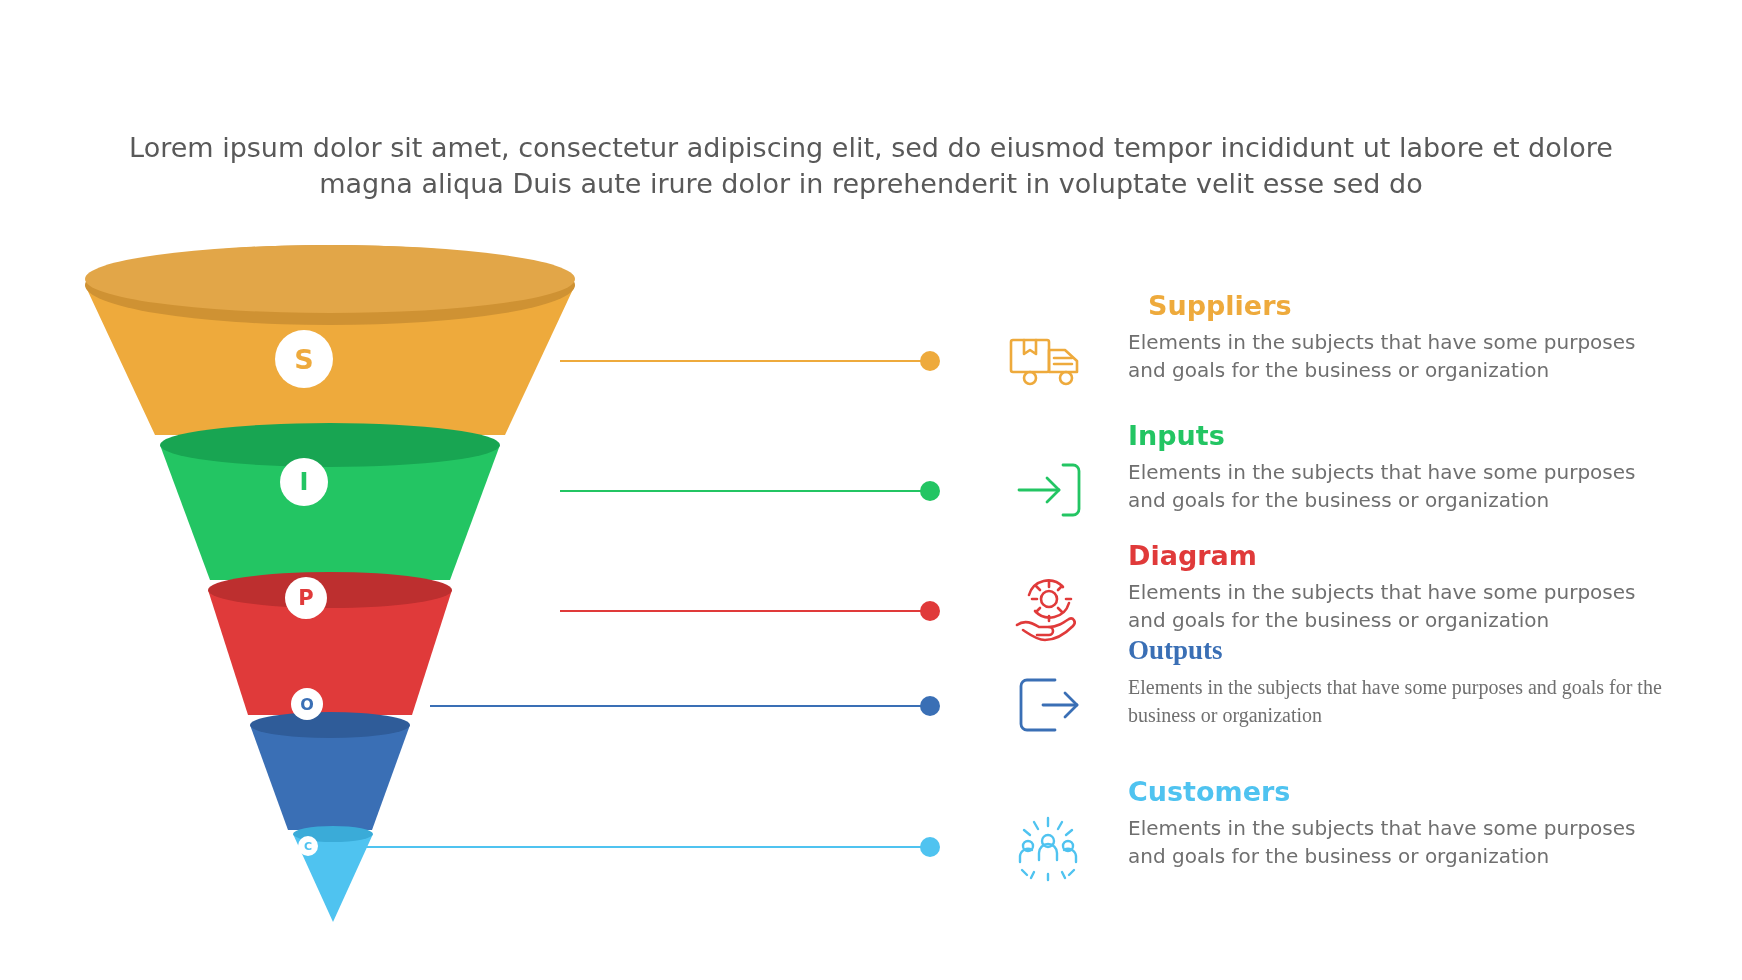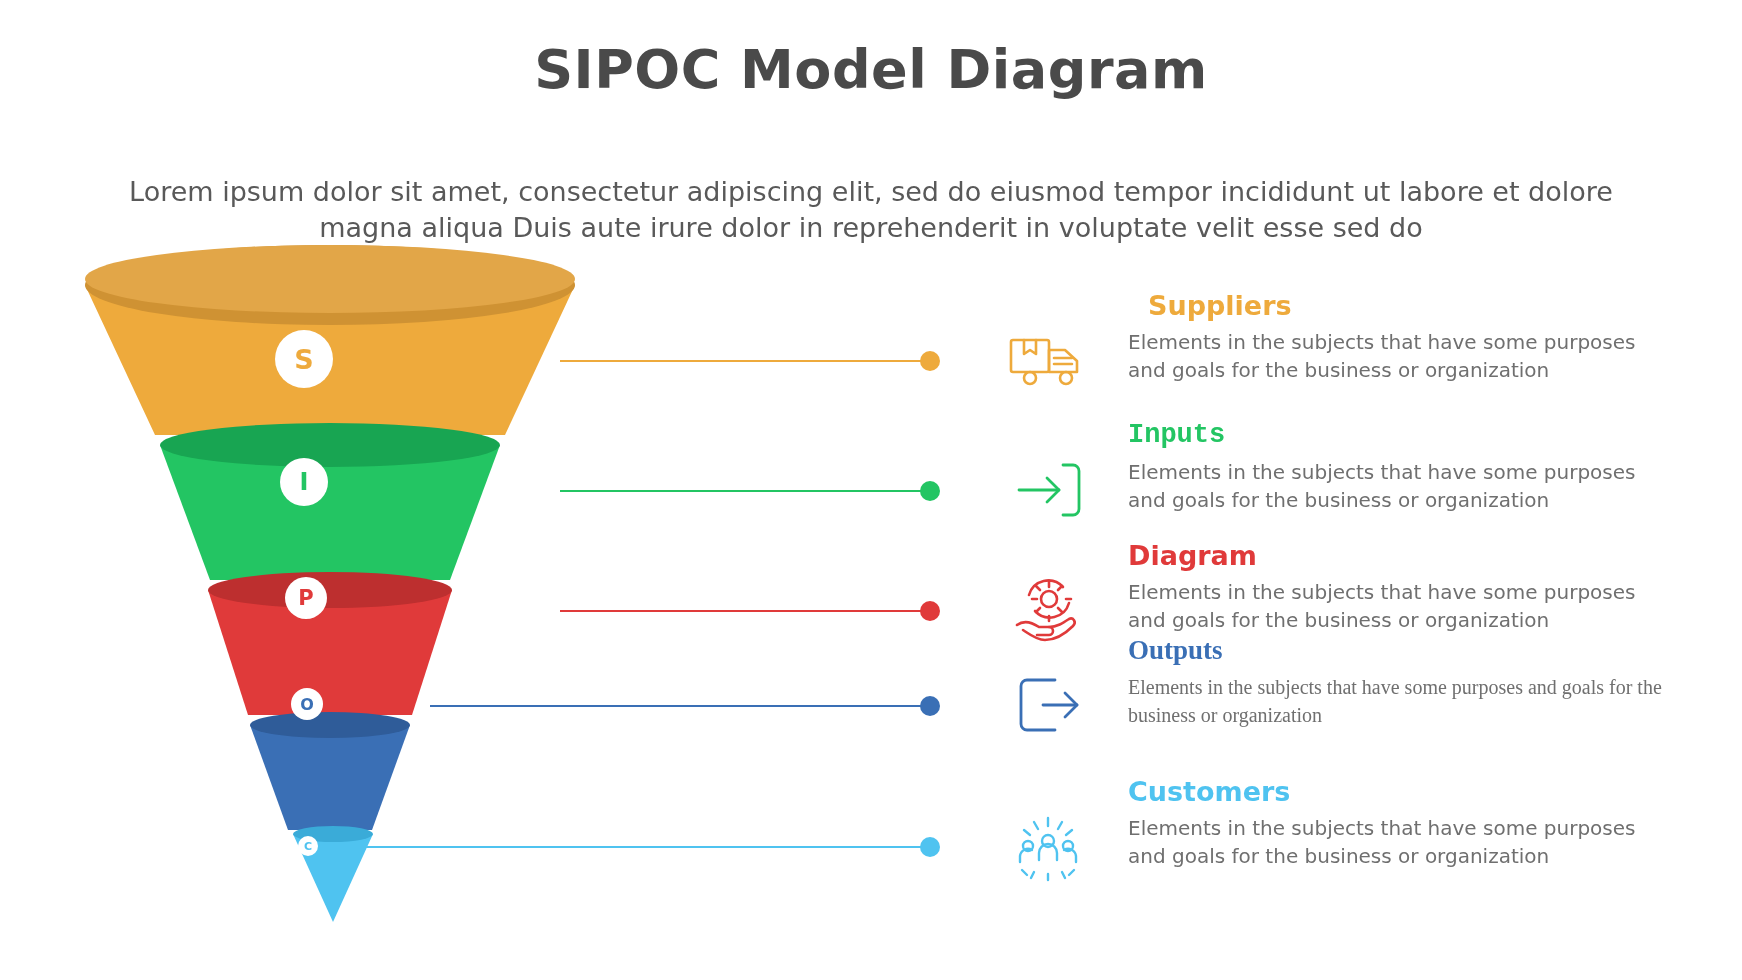--- a/index.html
+++ b/index.html
@@ -33,21 +33,20 @@
   }
   .subtitle {
     position: absolute;
     top: 130px;
     left: 80px;
     width: 1582px;
     text-align: center;
     font-size: 27px;
     line-height: 1.32;
     color: #595959;
-    margin-top: 44px;
   }
   
   .funnel {
     position: absolute;
     left: 60px;
     top: 245px;
     width: 620px;
     height: 590px;
   }
   .funnel svg {
@@ -101,21 +100,20 @@
     font-size: 20px;
     line-height: 1.42;
     color: #6f6f6f;
   }
 </style>
 </head>
 <body>
 
 <div class="page">
 
-  <div class="title">SIPOC Model Diagram</div>
   <div class="subtitle">Lorem ipsum dolor sit amet, consectetur adipiscing elit, sed do eiusmod tempor incididunt ut labore et dolore magna aliqua Duis aute irure dolor in reprehenderit in voluptate velit esse sed do</div>
 
   <div class="funnel">
     <svg width="620" height="600" viewBox="0 0 620 600" xmlns="http://www.w3.org/2000/svg">
 
       <g>
         <path d="M25,40 L95,190 L445,190 L515,40 Z" fill="#eeaa3c"></path>
         <ellipse cx="270" cy="40" rx="245" ry="40" fill="#cf9233"></ellipse>
         <ellipse cx="270" cy="34" rx="245" ry="34" fill="#e2a648"></ellipse>
       </g>
@@ -178,21 +176,21 @@
   <div class="row" style="top:422px;">
     <div class="line" style="left:560px; top:68px; width:370px; background:#23c563;"></div>
     <div class="dot" style="left:920px; top:59px; background:#23c563;"></div>
     <div class="icon-box" style="left:1005px; top:25px;">
       <svg width="70" height="70" viewBox="0 0 70 70" fill="none" stroke="#23c563" stroke-width="2.8" stroke-linecap="round" stroke-linejoin="round">
         <path d="M50 10 H60 a6 6 0 0 1 6 6 V54 a6 6 0 0 1 -6 6 H50"></path>
         <path d="M6 35 H46"></path>
         <path d="M34 23 L46 35 L34 47"></path>
       </svg>
     </div>
-    <div class="item-title" style="top:-2px; color:#23c563;font-family:Liberation Mono, monospace;">Inputs</div>
+    <div class="item-title" style="top:-2px; color:#23c563;">Inputs</div>
     <div class="item-desc" style="top:36px;">Elements in the subjects that have some purposes and goals for the  business or organization</div>
   </div>
 
   <div class="row" style="top:532px;">
     <div class="line" style="left:560px; top:78px; width:370px; background:#e03a3a;"></div>
     <div class="dot" style="left:920px; top:69px; background:#e03a3a;"></div>
     <div class="icon-box" style="left:1005px; top:35px;">
       <svg width="74" height="74" viewBox="0 0 74 74" fill="none" stroke="#e03a3a" stroke-width="2.6" stroke-linecap="round" stroke-linejoin="round">
         <circle cx="38" cy="26" r="8"></circle>
         <path d="M38 14 v-5 M38 43 v5 M26 26 h-5 M55 26 h5 M29 17 l-4 -4 M47 35 l4 4 M47 17 l4 -4 M29 35 l-4 4"></path>

